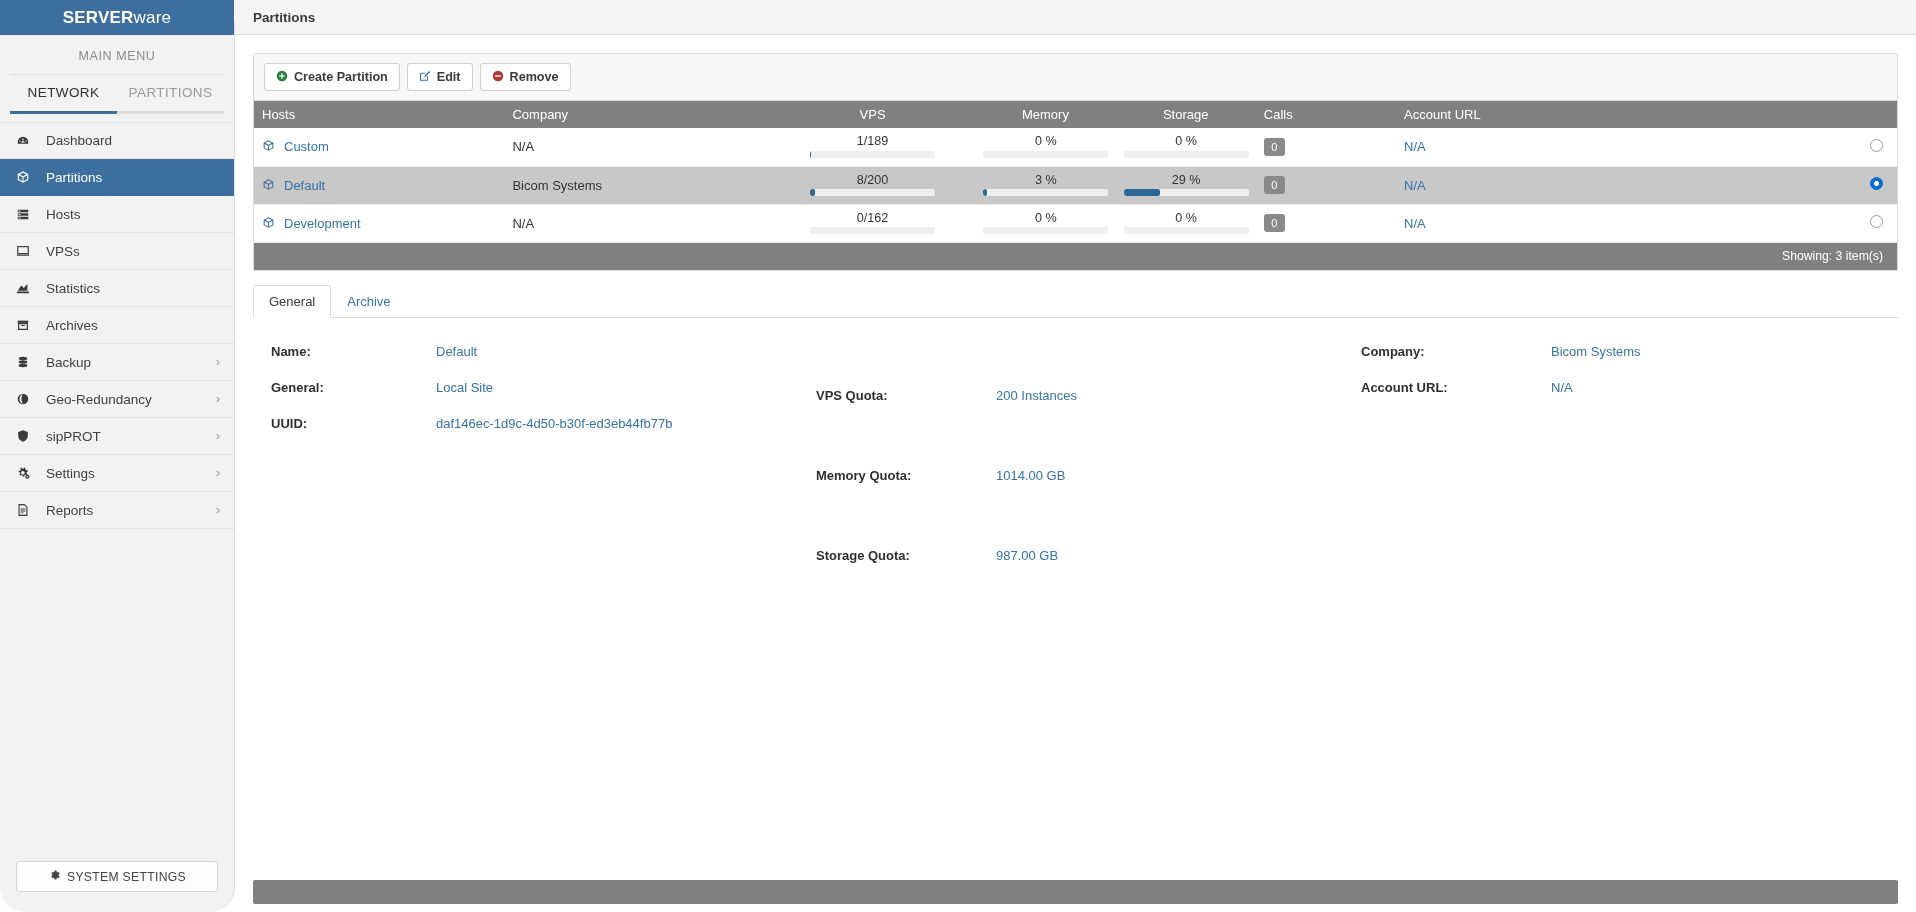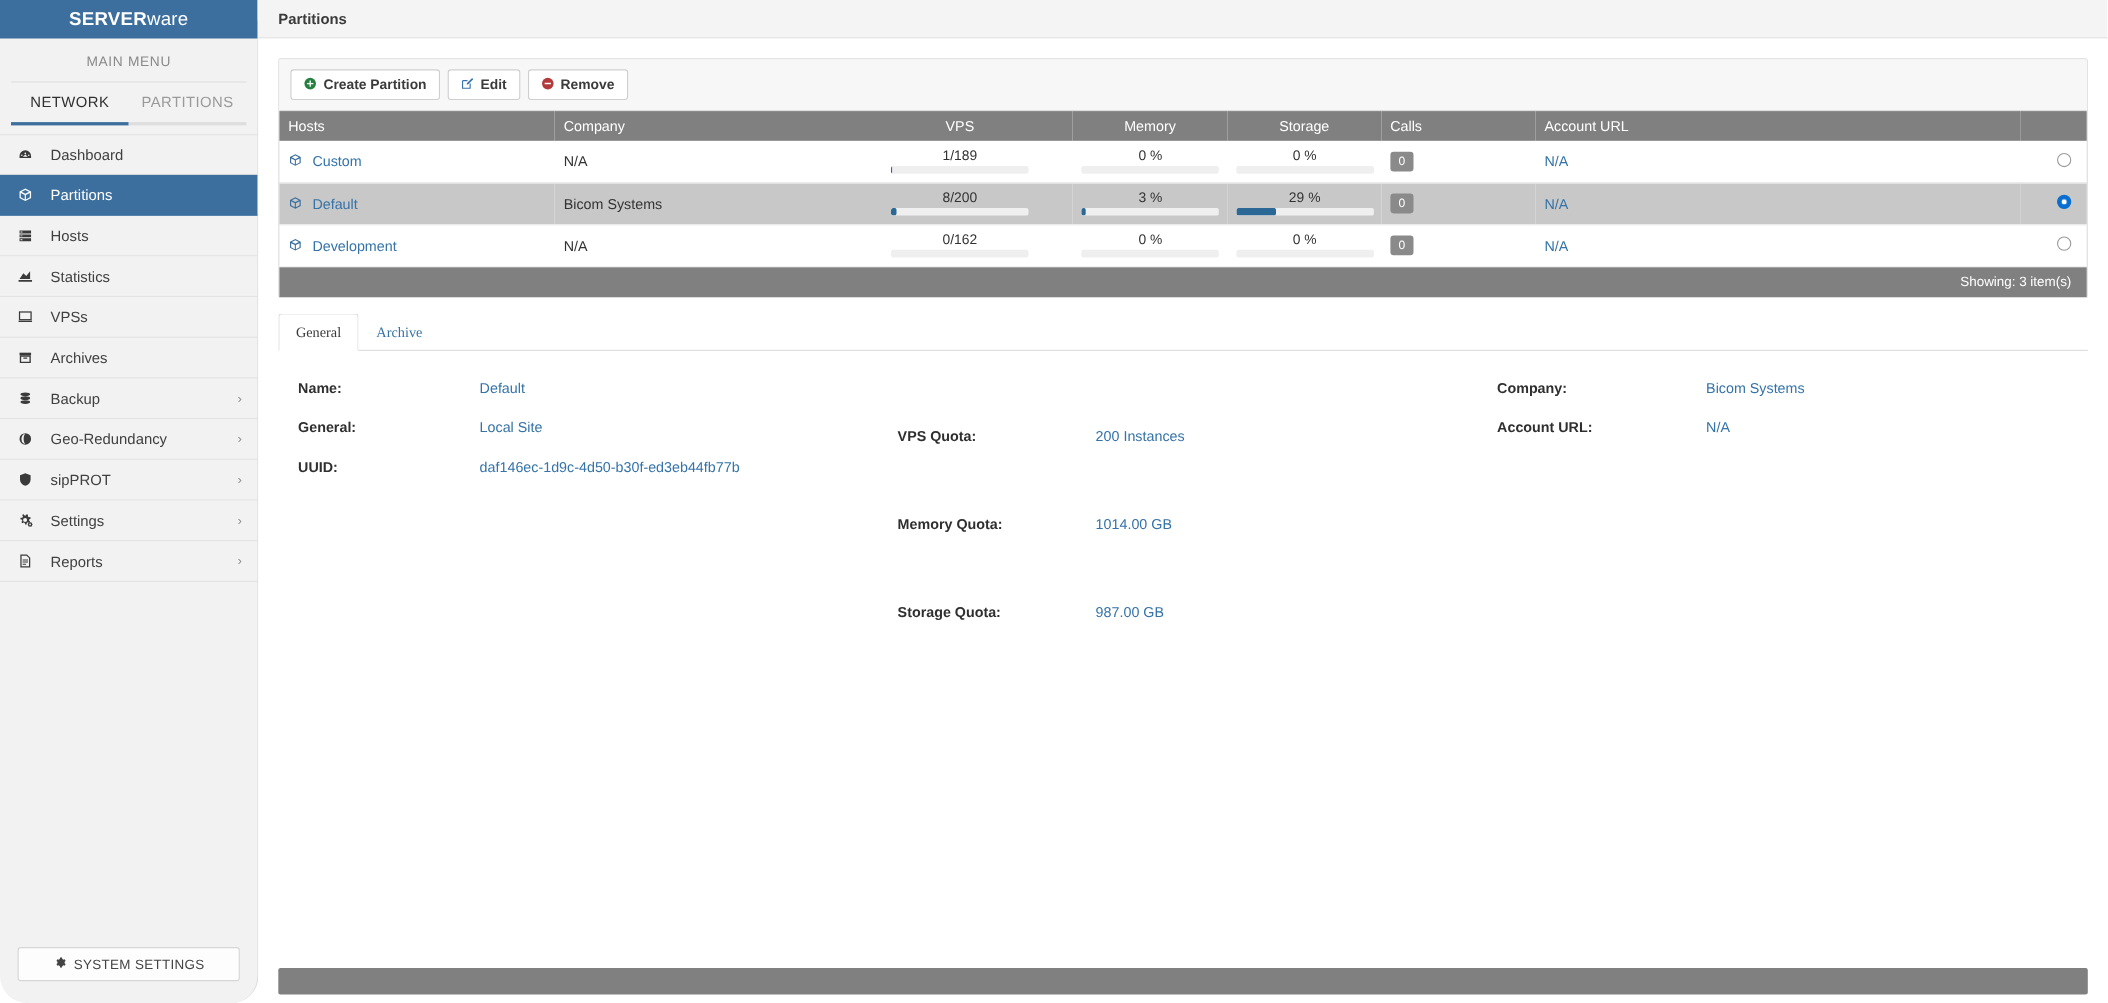--- a/index.html
+++ b/index.html
@@ -204,21 +204,21 @@
     height: 27px;
     display: flex; align-items: center; justify-content: flex-end;
     padding-right: 14px;
   }
 
   
   .details {
     margin-top: 14px;
     display: flex; flex-direction: column;
   }
-  .tabs { display: flex; align-items: center; border-bottom: 1px solid #dcdcdc; font-family: Liberation Serif, serif; }
+  .tabs { display: flex; align-items: center; border-bottom: 1px solid #dcdcdc; }
   .tab {
     padding: 8px 15px;
     font-size: 13px;
     color: #3573a8;
     cursor: pointer;
     border: 1px solid transparent;
     border-bottom: none;
     margin-bottom: -1px;
     border-radius: 3px 3px 0 0;
   }
@@ -292,35 +292,35 @@
               <path fill="currentColor" d="M2 3h12v3H2zm0 4h12v3H2zm0 4h12v3H2z"></path>
               <path fill="#f2f2f2" d="M3 4h2v1H3zm0 4h2v1H3zm0 4h2v1H3z"></path>
             </svg>
         </span>
         <span class="lbl">Hosts</span>
         <span class="chev"></span>
       </div>
       <div class="nav-item">
         <span class="ic">
           <svg width="14" height="14" viewBox="0 0 16 16">
+              <rect x="2" y="3" width="12" height="8" fill="none" stroke="currentColor" stroke-width="1.3"></rect>
+              <rect x="1" y="12" width="14" height="1.4" fill="currentColor"></rect>
+            </svg>
+        </span>
+        <span class="lbl">VPSs</span>
+        <span class="chev"></span>
+      </div>
+      <div class="nav-item">
+        <span class="ic">
+          <svg width="14" height="14" viewBox="0 0 16 16">
               <path fill="currentColor" d="M1 12h14v2H1z"></path>
               <path fill="currentColor" d="M2 11 6 5l3 3 4-5v8z"></path>
             </svg>
         </span>
         <span class="lbl">Statistics</span>
-        <span class="chev"></span>
-      </div>
-      <div class="nav-item">
-        <span class="ic">
-          <svg width="14" height="14" viewBox="0 0 16 16">
-              <rect x="2" y="3" width="12" height="8" fill="none" stroke="currentColor" stroke-width="1.3"></rect>
-              <rect x="1" y="12" width="14" height="1.4" fill="currentColor"></rect>
-            </svg>
-        </span>
-        <span class="lbl">VPSs</span>
         <span class="chev"></span>
       </div>
       <div class="nav-item">
         <span class="ic">
           <svg width="14" height="14" viewBox="0 0 16 16">
               <rect x="2" y="3" width="12" height="2.6" fill="currentColor"></rect>
               <path fill="none" stroke="currentColor" stroke-width="1.4" d="M3 6.4h10V13H3z"></path>
               <rect x="6" y="8" width="4" height="1.3" fill="currentColor"></rect>
             </svg>
         </span>

